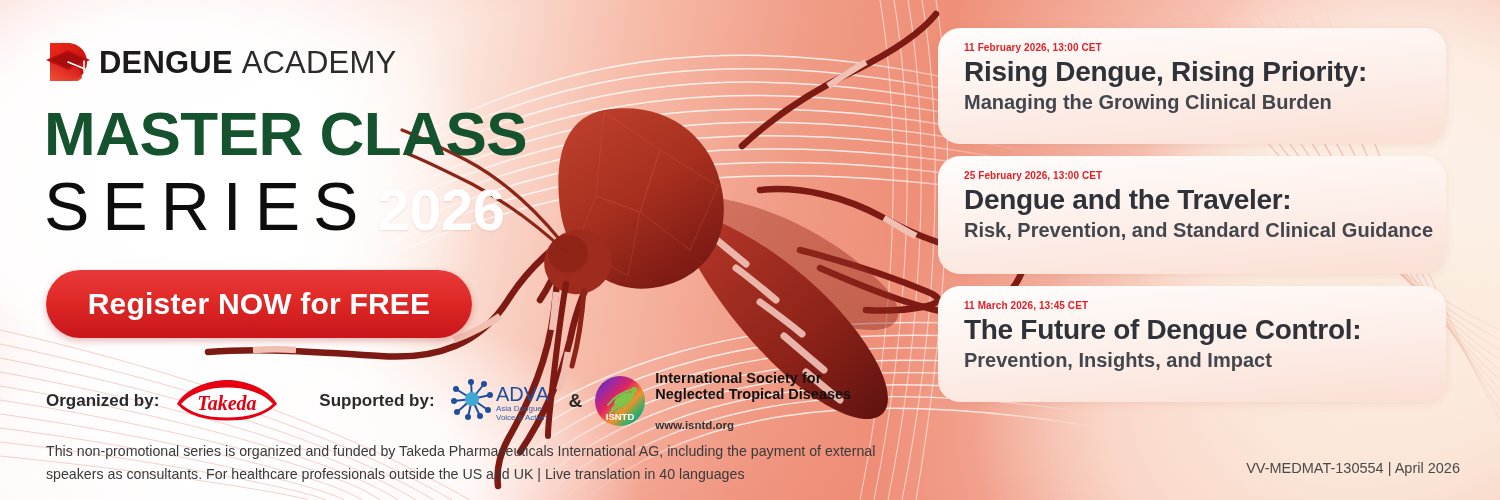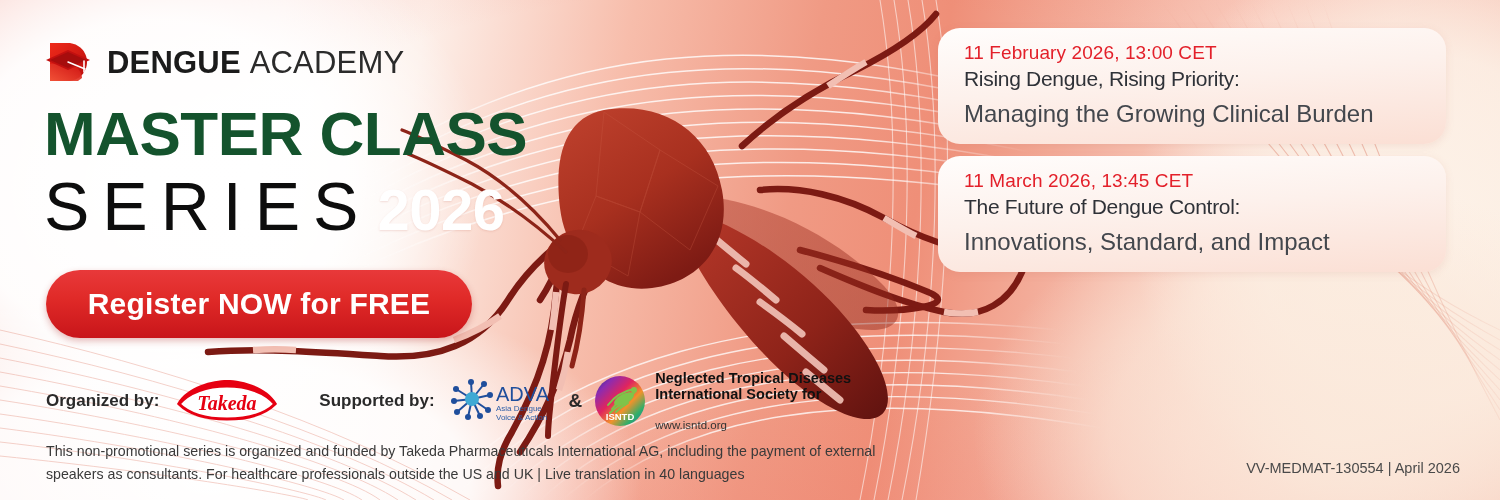--- a/index.html
+++ b/index.html
@@ -74,21 +74,21 @@
     position: absolute;
     left: 0; top: 0;
     width: 560px; height: 500px;
   }
 
   .brand-row {
     position: absolute;
     left: 44px; top: 38px;
     display: flex;
     align-items: center;
-    gap: 15px;
+    gap: 7px;
   }
   .brand-mark { width: 48px; height: 48px; display:block; }
   .brand-text {
     font-size: 31px;
     letter-spacing: 0.2px;
     white-space: nowrap;
     line-height: 1;
   }
   .brand-text .b1 { font-weight: 800; color: #1b1b1b; }
   .brand-text .b2 { font-weight: 400; color: #2b2b2b; }
@@ -171,21 +171,21 @@
     white-space: nowrap;
   }
   .isntd-text .t1 {
     font-size: 14.5px;
     font-weight: 800;
     color: #111111;
     display: block;
   }
   .isntd-text .t2 {
     font-size: 11.5px;
-    font-weight: 400;
+    font-weight: 700;
     color: #333333;
     display: block;
     margin-top: 16px;
   }
 
   
   .disclaimer {
     position: absolute;
     left: 46px; top: 440px;
     width: 880px;
@@ -209,41 +209,41 @@
   }
   .card {
     position: relative;
     border-radius: 22px;
     padding: 14px 22px 16px 26px;
     margin-bottom: 12px;
     background: linear-gradient(175deg, #fffdfc 0%, #fdf1ec 45%, #fbdfd4 100%);
     box-shadow: 0 2px 9px rgba(196,110,92,0.13);
   }
   .card-date {
-    font-size: 19px;
-    font-weight: 400;
+    font-size: 10px;
+    font-weight: 700;
     color: #e3202a;
     letter-spacing: 0.1px;
     margin-bottom: 3px;
     white-space: nowrap;
   }
   .card-title {
-    font-size: 21px;
-    font-weight: 400;
+    font-size: 28px;
+    font-weight: 700;
     color: #2f3238;
     letter-spacing: -0.3px;
     line-height: 1.14;
     white-space: nowrap;
   }
   .card-sub {
-    font-size: 24px;
-    font-weight: 400;
+    font-size: 20px;
+    font-weight: 700;
     color: #43474d;
     line-height: 1.25;
-    margin-top: 8px;
+    margin-top: 2px;
     white-space: nowrap;
   }
   .card-1 { height: 86px; }
   .card-2 { height: 88px; }
   .card-3 { height: 86px; }
 </style>
 </head>
 <body>
 
 <div id="banner">
@@ -513,39 +513,44 @@
           <path d="M18,34 C24,26 32,20 40,18"></path>
           <path d="M16,38 C20,34 24,31 28,29"></path>
           <path d="M22,37 C26,33 30,30 34,28"></path>
         </g>
         <ellipse cx="30" cy="24" rx="11" ry="5" fill="#7ec44a" transform="rotate(-28 30 24)"></ellipse>
         <circle cx="40" cy="15" r="3" fill="#7ec44a"></circle>
         <text x="26" y="45" text-anchor="middle" font-family="'Liberation Sans', sans-serif" font-size="9.5" font-weight="700" fill="#ffffff">ISNTD</text>
       </svg>
 
       <div class="isntd-text">
+        <span class="t1">International Society for</span>
         <span class="t1">Neglected Tropical Diseases</span>
-        <span class="t1">International Society for</span>
         <span class="t2">www.isntd.org</span>
       </div>
     </div>
   </div>
 
   <div class="cards">
 
     <div class="card card-1">
       <div class="card-date">11 February 2026, 13:00 CET</div>
       <div class="card-title">Rising Dengue, Rising Priority:</div>
       <div class="card-sub">Managing the Growing Clinical Burden</div>
     </div>
 
+    <div class="card card-2">
+      <div class="card-date">25 February 2026, 13:00 CET</div>
+      <div class="card-title">Dengue and the Traveler:</div>
+      <div class="card-sub">Risk, Prevention, and Standard Clinical Guidance</div>
+    </div>
 
     <div class="card card-3">
       <div class="card-date">11 March 2026, 13:45 CET</div>
       <div class="card-title">The Future of Dengue Control:</div>
-      <div class="card-sub">Innovations, Standard, and Impact</div>
+      <div class="card-sub">Prevention, Insights, and Impact</div>
     </div>
   </div>
 
   <div class="disclaimer">This non-promotional series is organized and funded by Takeda Pharmaceuticals International AG, including the payment of external speakers as consultants. For healthcare professionals outside the US and UK | Live translation in 40 languages</div>
   <div class="doc-code">VV-MEDMAT-130554 | April 2026</div>
 
 </div>
 
 </body></html>

